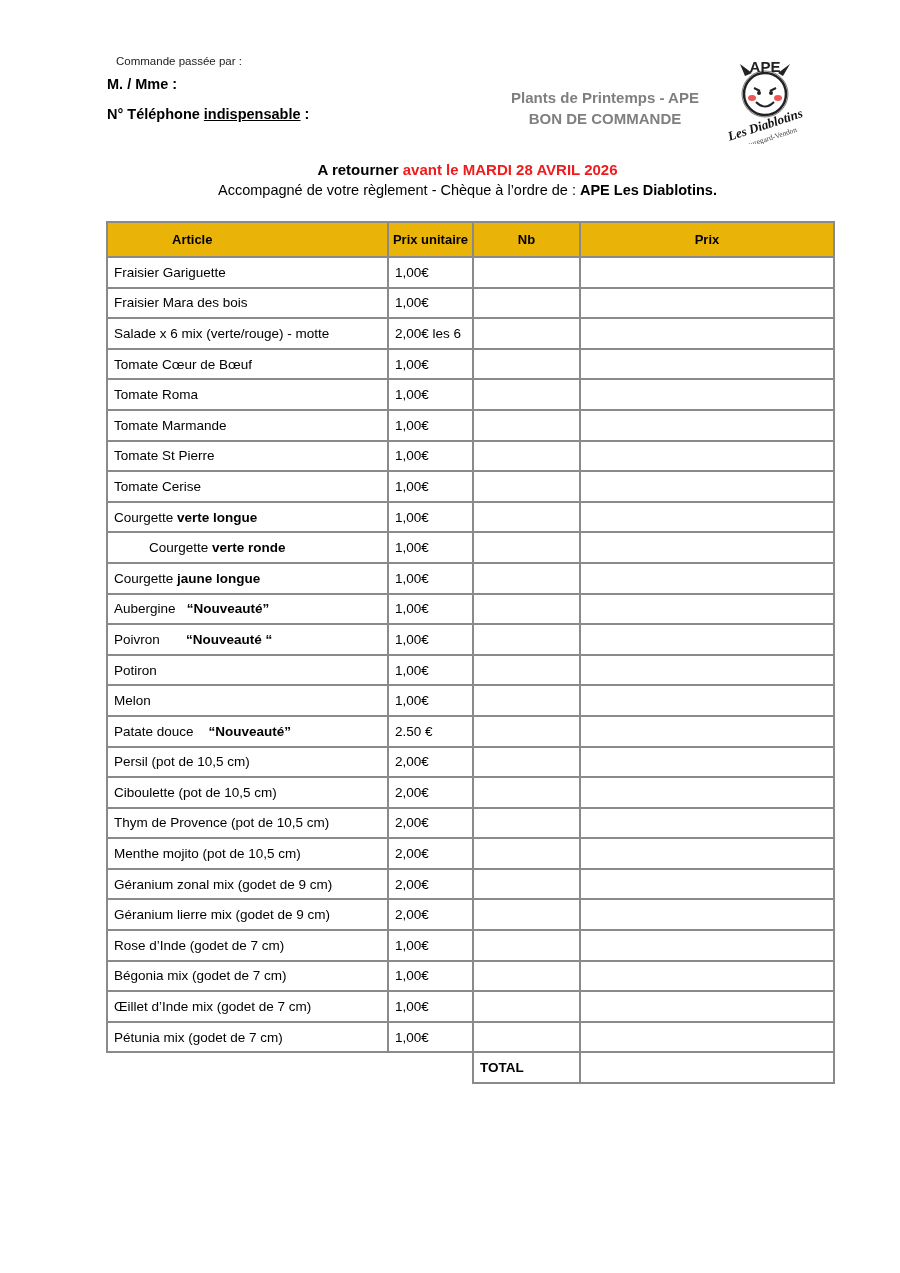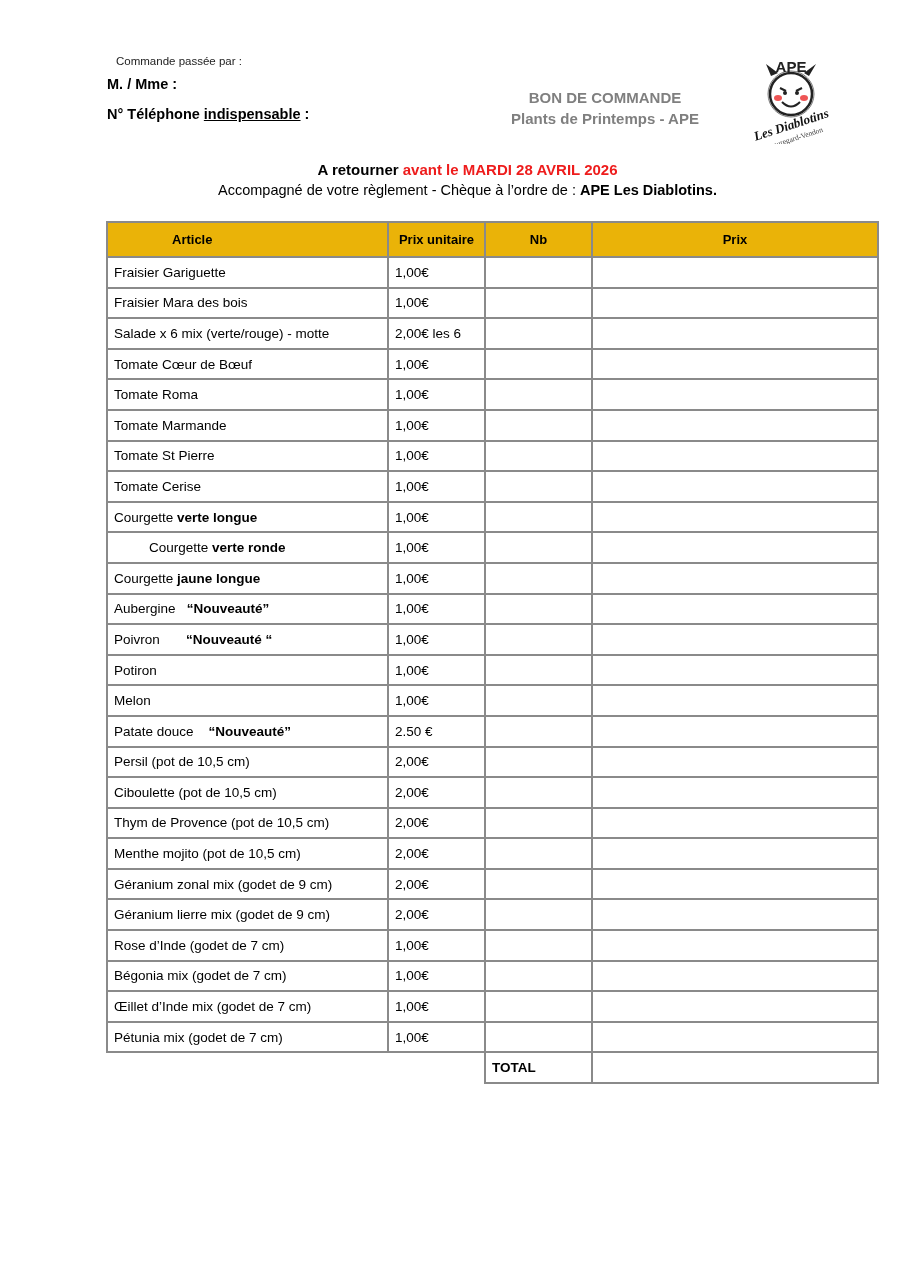--- a/index.html
+++ b/index.html
@@ -3,48 +3,48 @@
 <meta charset="utf-8">
 <style>
   html, body { margin: 0; padding: 0; background: #ffffff; }
   body { width: 900px; height: 1273px; position: relative; font-family: "Liberation Sans", sans-serif; color: #000; overflow: hidden; }
   .abs { position: absolute; }
   .ordered-by { left: 116px; top: 55px; font-size: 11.5px; color: #222; }
   .name-label { left: 107px; top: 76px; font-size: 14.5px; font-weight: bold; }
   .phone-label { left: 107px; top: 106px; font-size: 14.5px; font-weight: bold; }
   .phone-label u { text-decoration: underline; }
   .doc-title { left: 480px; width: 250px; top: 87px; text-align: center; font-size: 15px; font-weight: bold; color: #7f7f7f; line-height: 21px; }
-  .logo { left: 746px; top: 54px; width: 90px; height: 90px; }
+  .logo { left: 720px; top: 54px; width: 90px; height: 90px; }
   .deadline { left: 0; width: 935px; top: 161px; text-align: center; font-size: 15px; font-weight: bold; }
   .deadline .red { color: #ee1c1c; }
   .payment { left: 0; width: 935px; top: 182px; text-align: center; font-size: 14.5px; }
   .payment b { font-weight: bold; }
   table.order { position: absolute; left: 106px; top: 221px; border-collapse: collapse; table-layout: fixed; }
   table.order td, table.order th { border: 2px solid #8a8a8a; height: 30.6px; padding: 0 0 0 6px; font-size: 13.5px; text-align: left; font-weight: normal; box-sizing: border-box; white-space: nowrap; }
   table.order th { background: #eab308; font-weight: bold; font-size: 13px; text-align: center; padding: 0; height: 35px; }
   table.order th.col-article { text-align: left; padding-left: 64px; }
   table.order tr.thick td { border-top: 2.5px solid #111; }
   .col-article { width: 281px; }
-  .col-unit { width: 97px; }
+  .col-unit { width: 85px; }
   .col-nb { width: 107px; }
-  .col-price { width: 286px; }
+  .col-price { width: 254px; }
   table.order td.blank { border: none; }
   table.order td.total-label { font-weight: bold; }
   .article-text b { font-weight: bold; }
 </style>
 </head>
 <body>
 
 <div class="abs ordered-by">Commande passée par :</div>
 <div class="abs name-label"><span>M. / Mme :</span></div>
 <div class="abs phone-label"><span>N° Téléphone </span><u>indispensable</u><span> :</span></div>
 
 <div class="abs doc-title">
+  <div>Plants de Printemps - APE</div>
   <div>BON DE COMMANDE</div>
-  <div>Plants de Printemps - APE</div>
 </div>
 
 <div class="abs logo">
   <svg width="90" height="90" viewBox="0 0 90 90">
     <path d="M25 22 L20 10 L32 19 Z" fill="#222"></path>
     <path d="M63 22 L70 10 L58 19 Z" fill="#222"></path>
     <circle cx="45" cy="40" r="21" fill="#fff" stroke="#222" stroke-width="2.5"></circle>
     <circle cx="45" cy="40" r="23" fill="none" stroke="#555" stroke-width="0.8"></circle>
     <path d="M34 34 L40 37" stroke="#222" stroke-width="2"></path>
     <path d="M56 34 L50 37" stroke="#222" stroke-width="2"></path>

